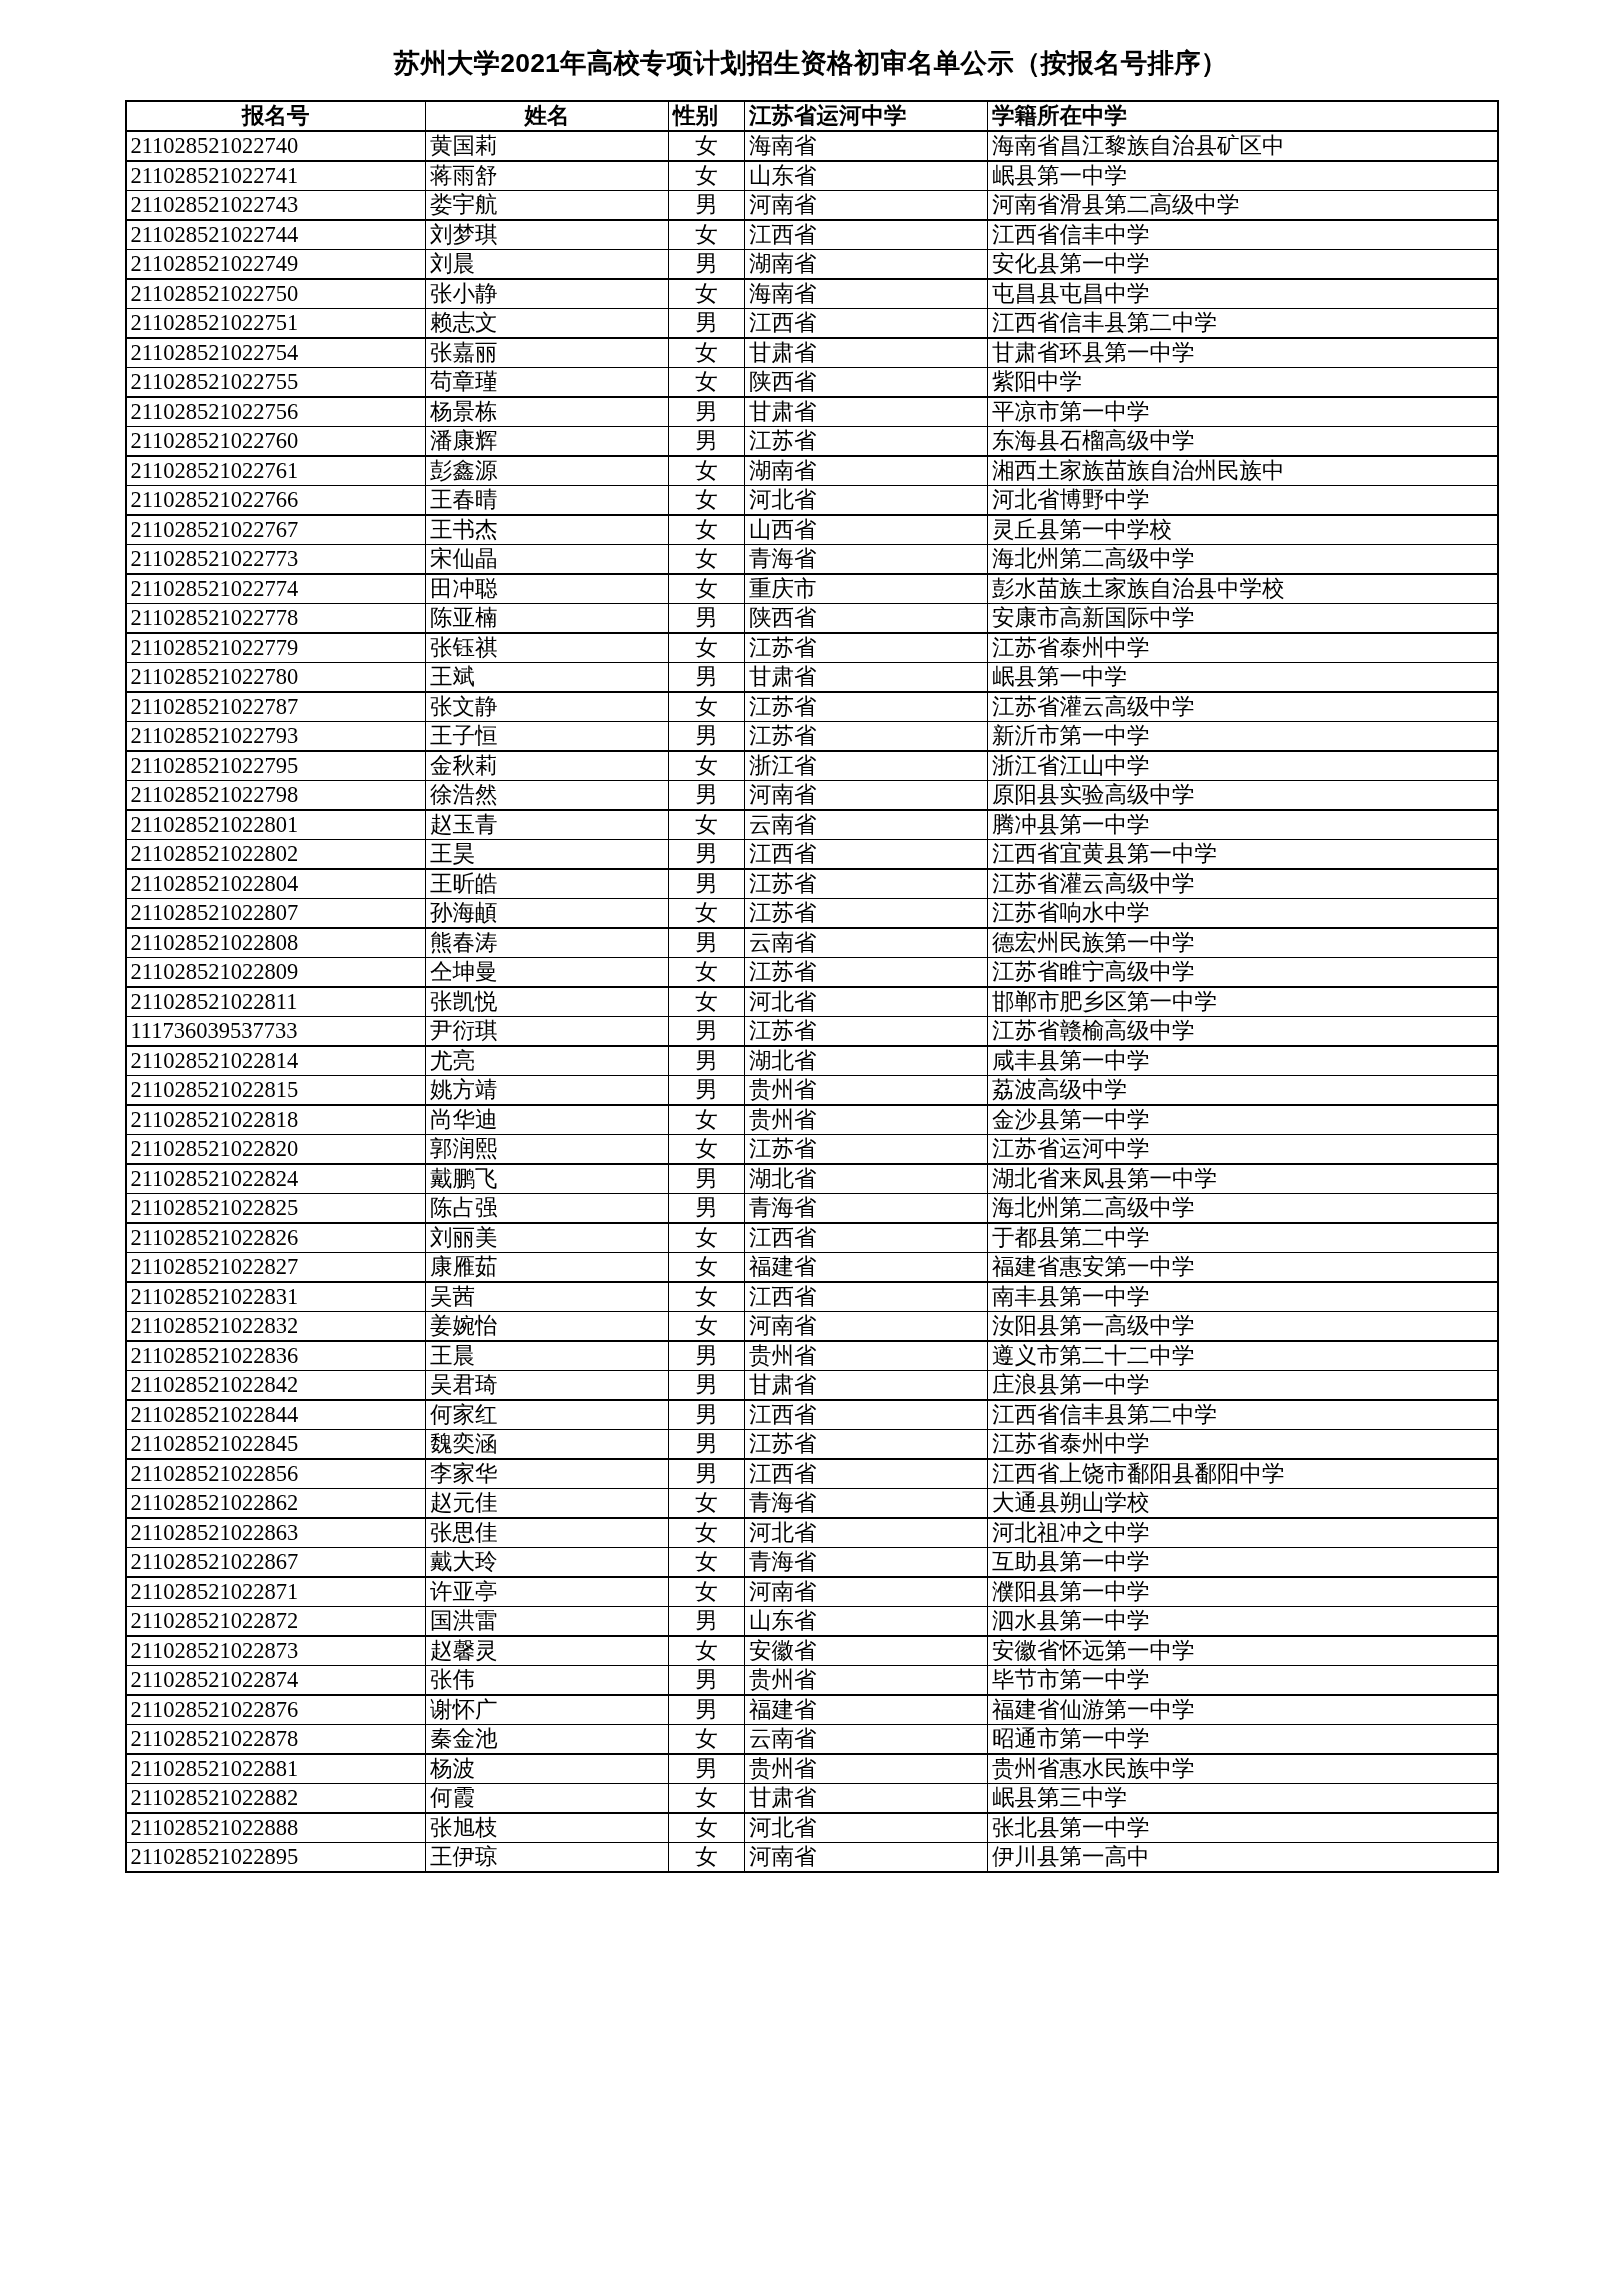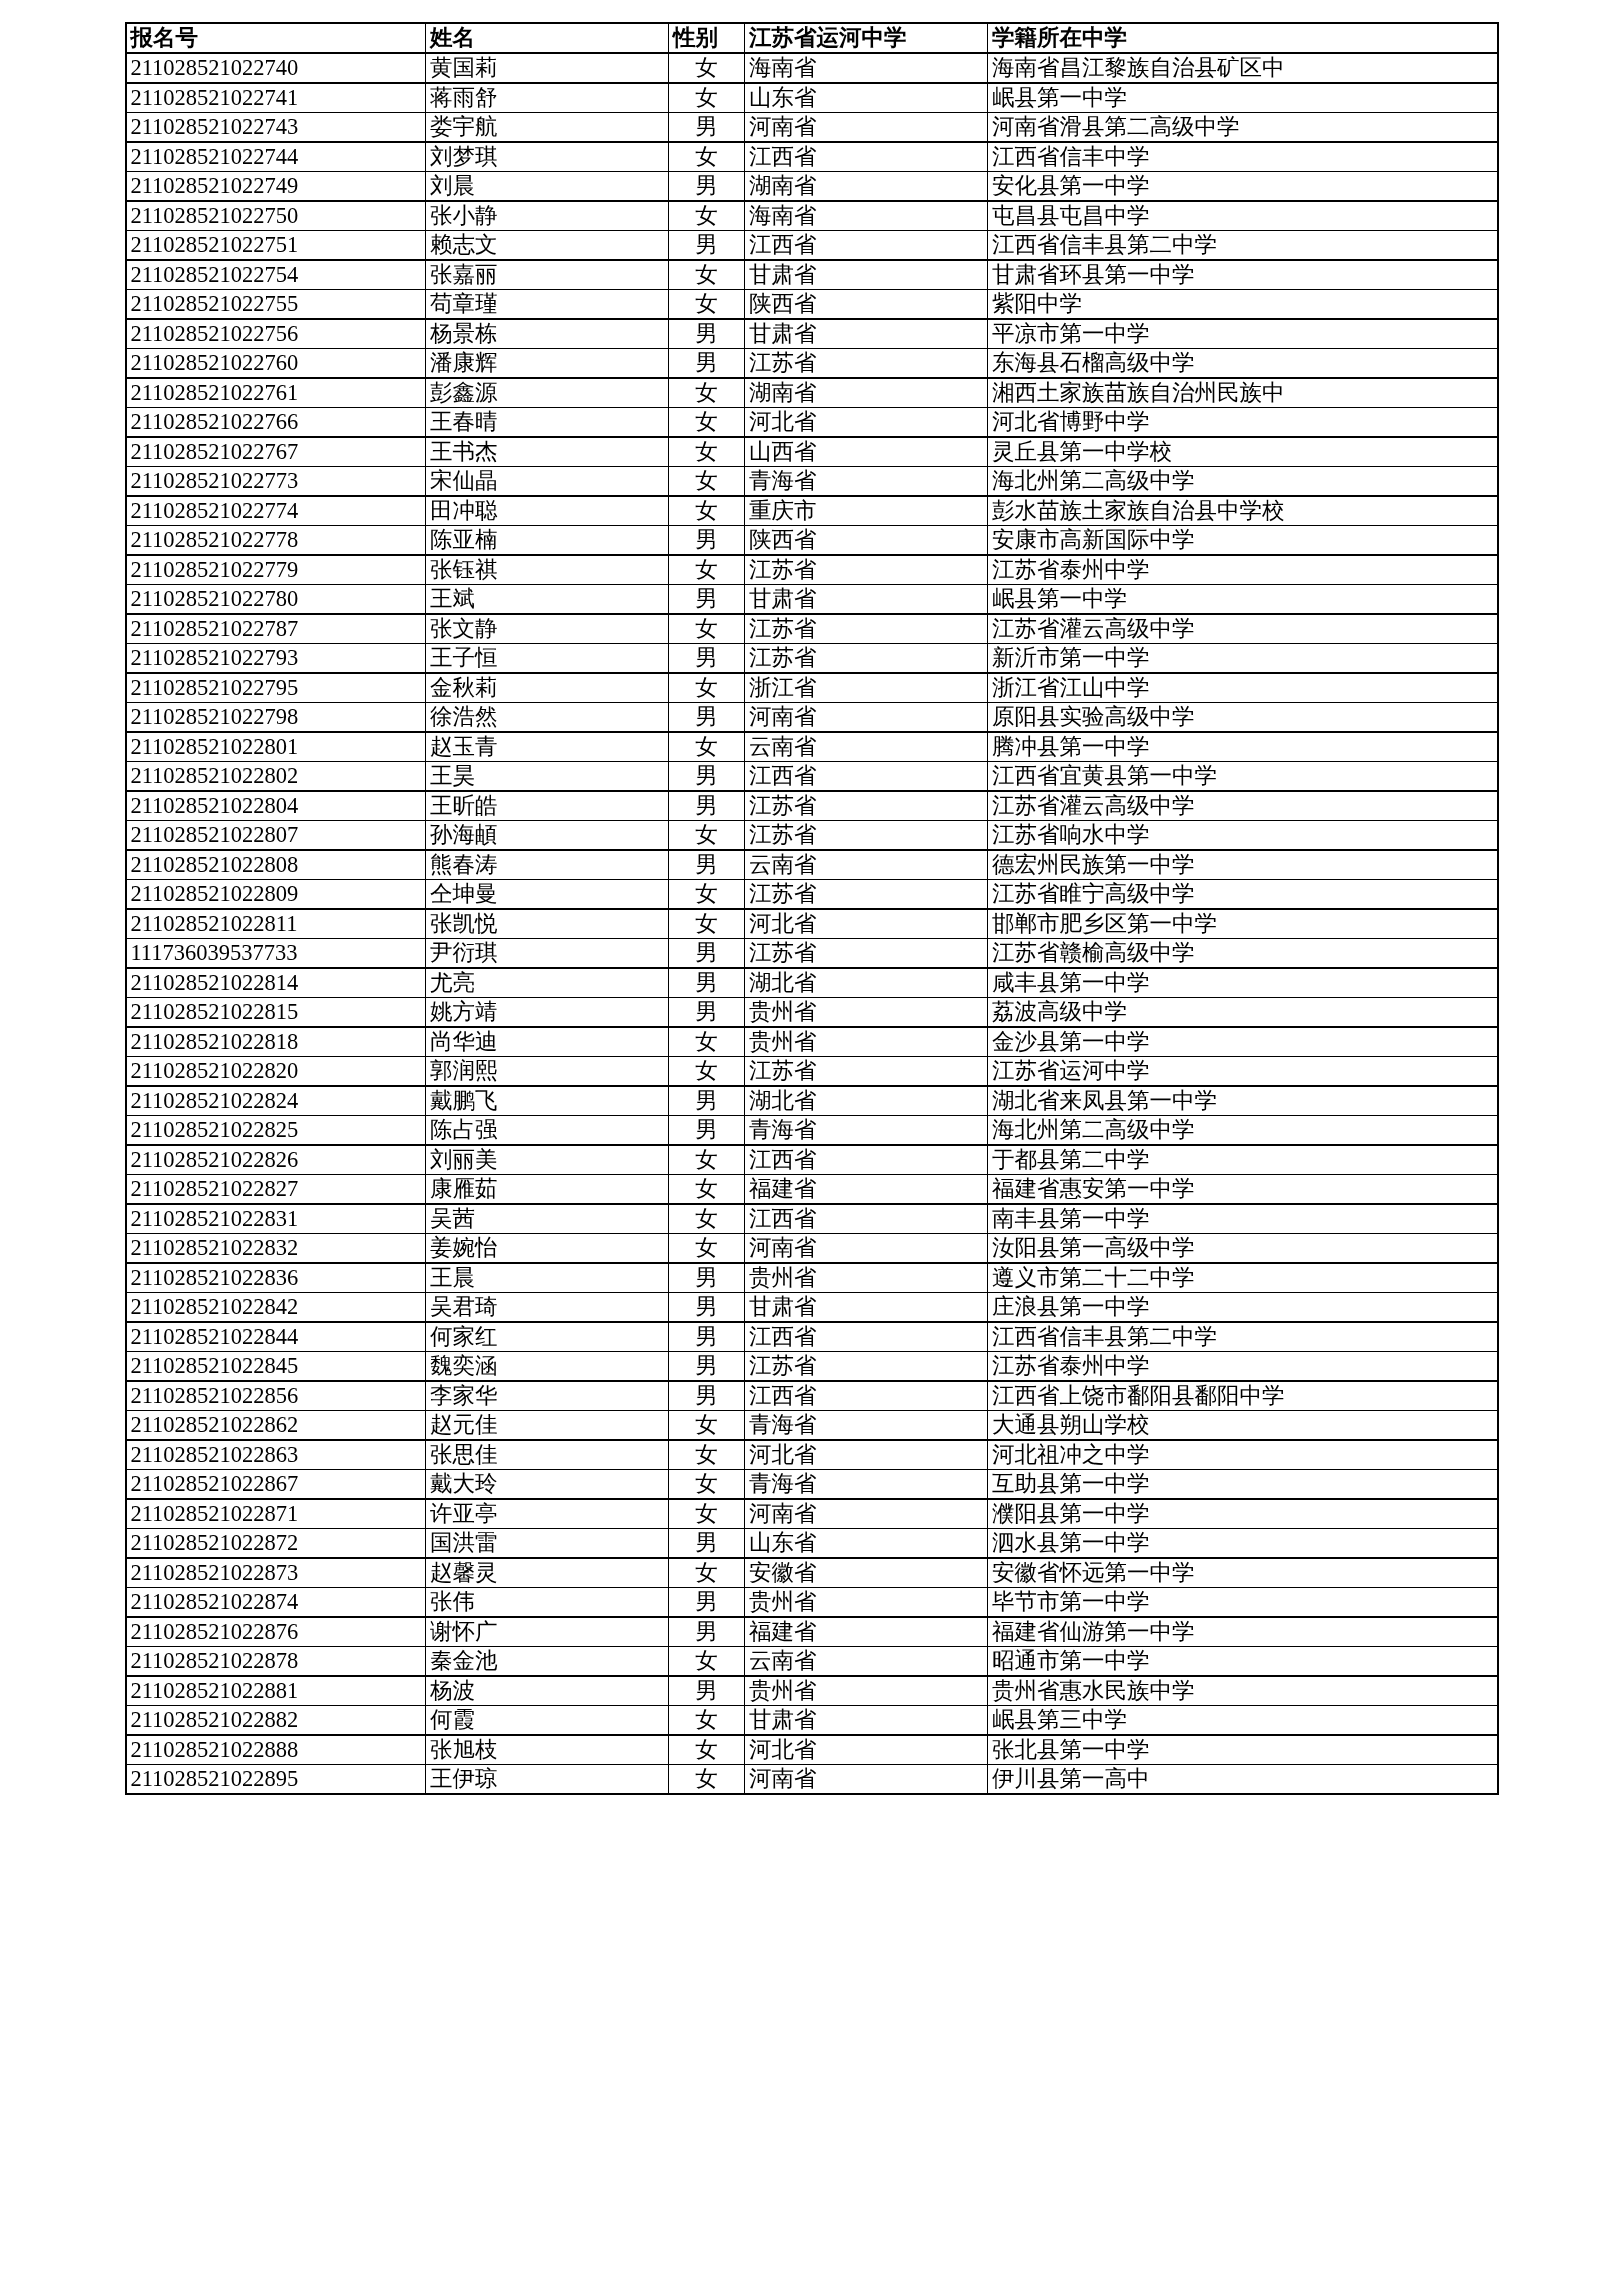--- a/index.html
+++ b/index.html
@@ -55,21 +55,21 @@
     line-height: 28px;
     font-size: 22.5px;
     padding: 0 3.9px;
     white-space: nowrap;
     overflow: hidden;
     vertical-align: middle;
     font-family: "Liberation Sans", "DejaVu Sans", sans-serif;
   }
   table.roster thead th {
     font-weight: bold;
-    text-align: left;
+    text-align: center;
     border-bottom: 2.9px solid #000;
     border-top: 2.9px solid #000;
   }
   table.roster thead th.th-sex,
   table.roster thead th.th-prov,
   table.roster thead th.th-school { text-align: left; }
   table.roster thead th.th-name { }
 
   table.roster td.cell-id {
     text-align: left;
@@ -83,20 +83,21 @@
 
   
   table.roster tbody tr td { border-top: 1px solid #000; border-bottom: 2px solid #000; }
   table.roster tbody tr:nth-child(2n) td { border-bottom: 1px solid #000; }
 </style>
 </head>
 <body>
 
 <div class="page">
 
+  <div class="doc-title">苏州大学2021年高校专项计划招生资格初审名单公示（按报名号排序）</div>
 
   <div class="table-wrap">
     <table class="roster">
       <colgroup>
         <col class="c-id">
           <col class="c-name">
           <col class="c-sex">
           <col class="c-prov">
           <col class="c-school">
       </colgroup>

